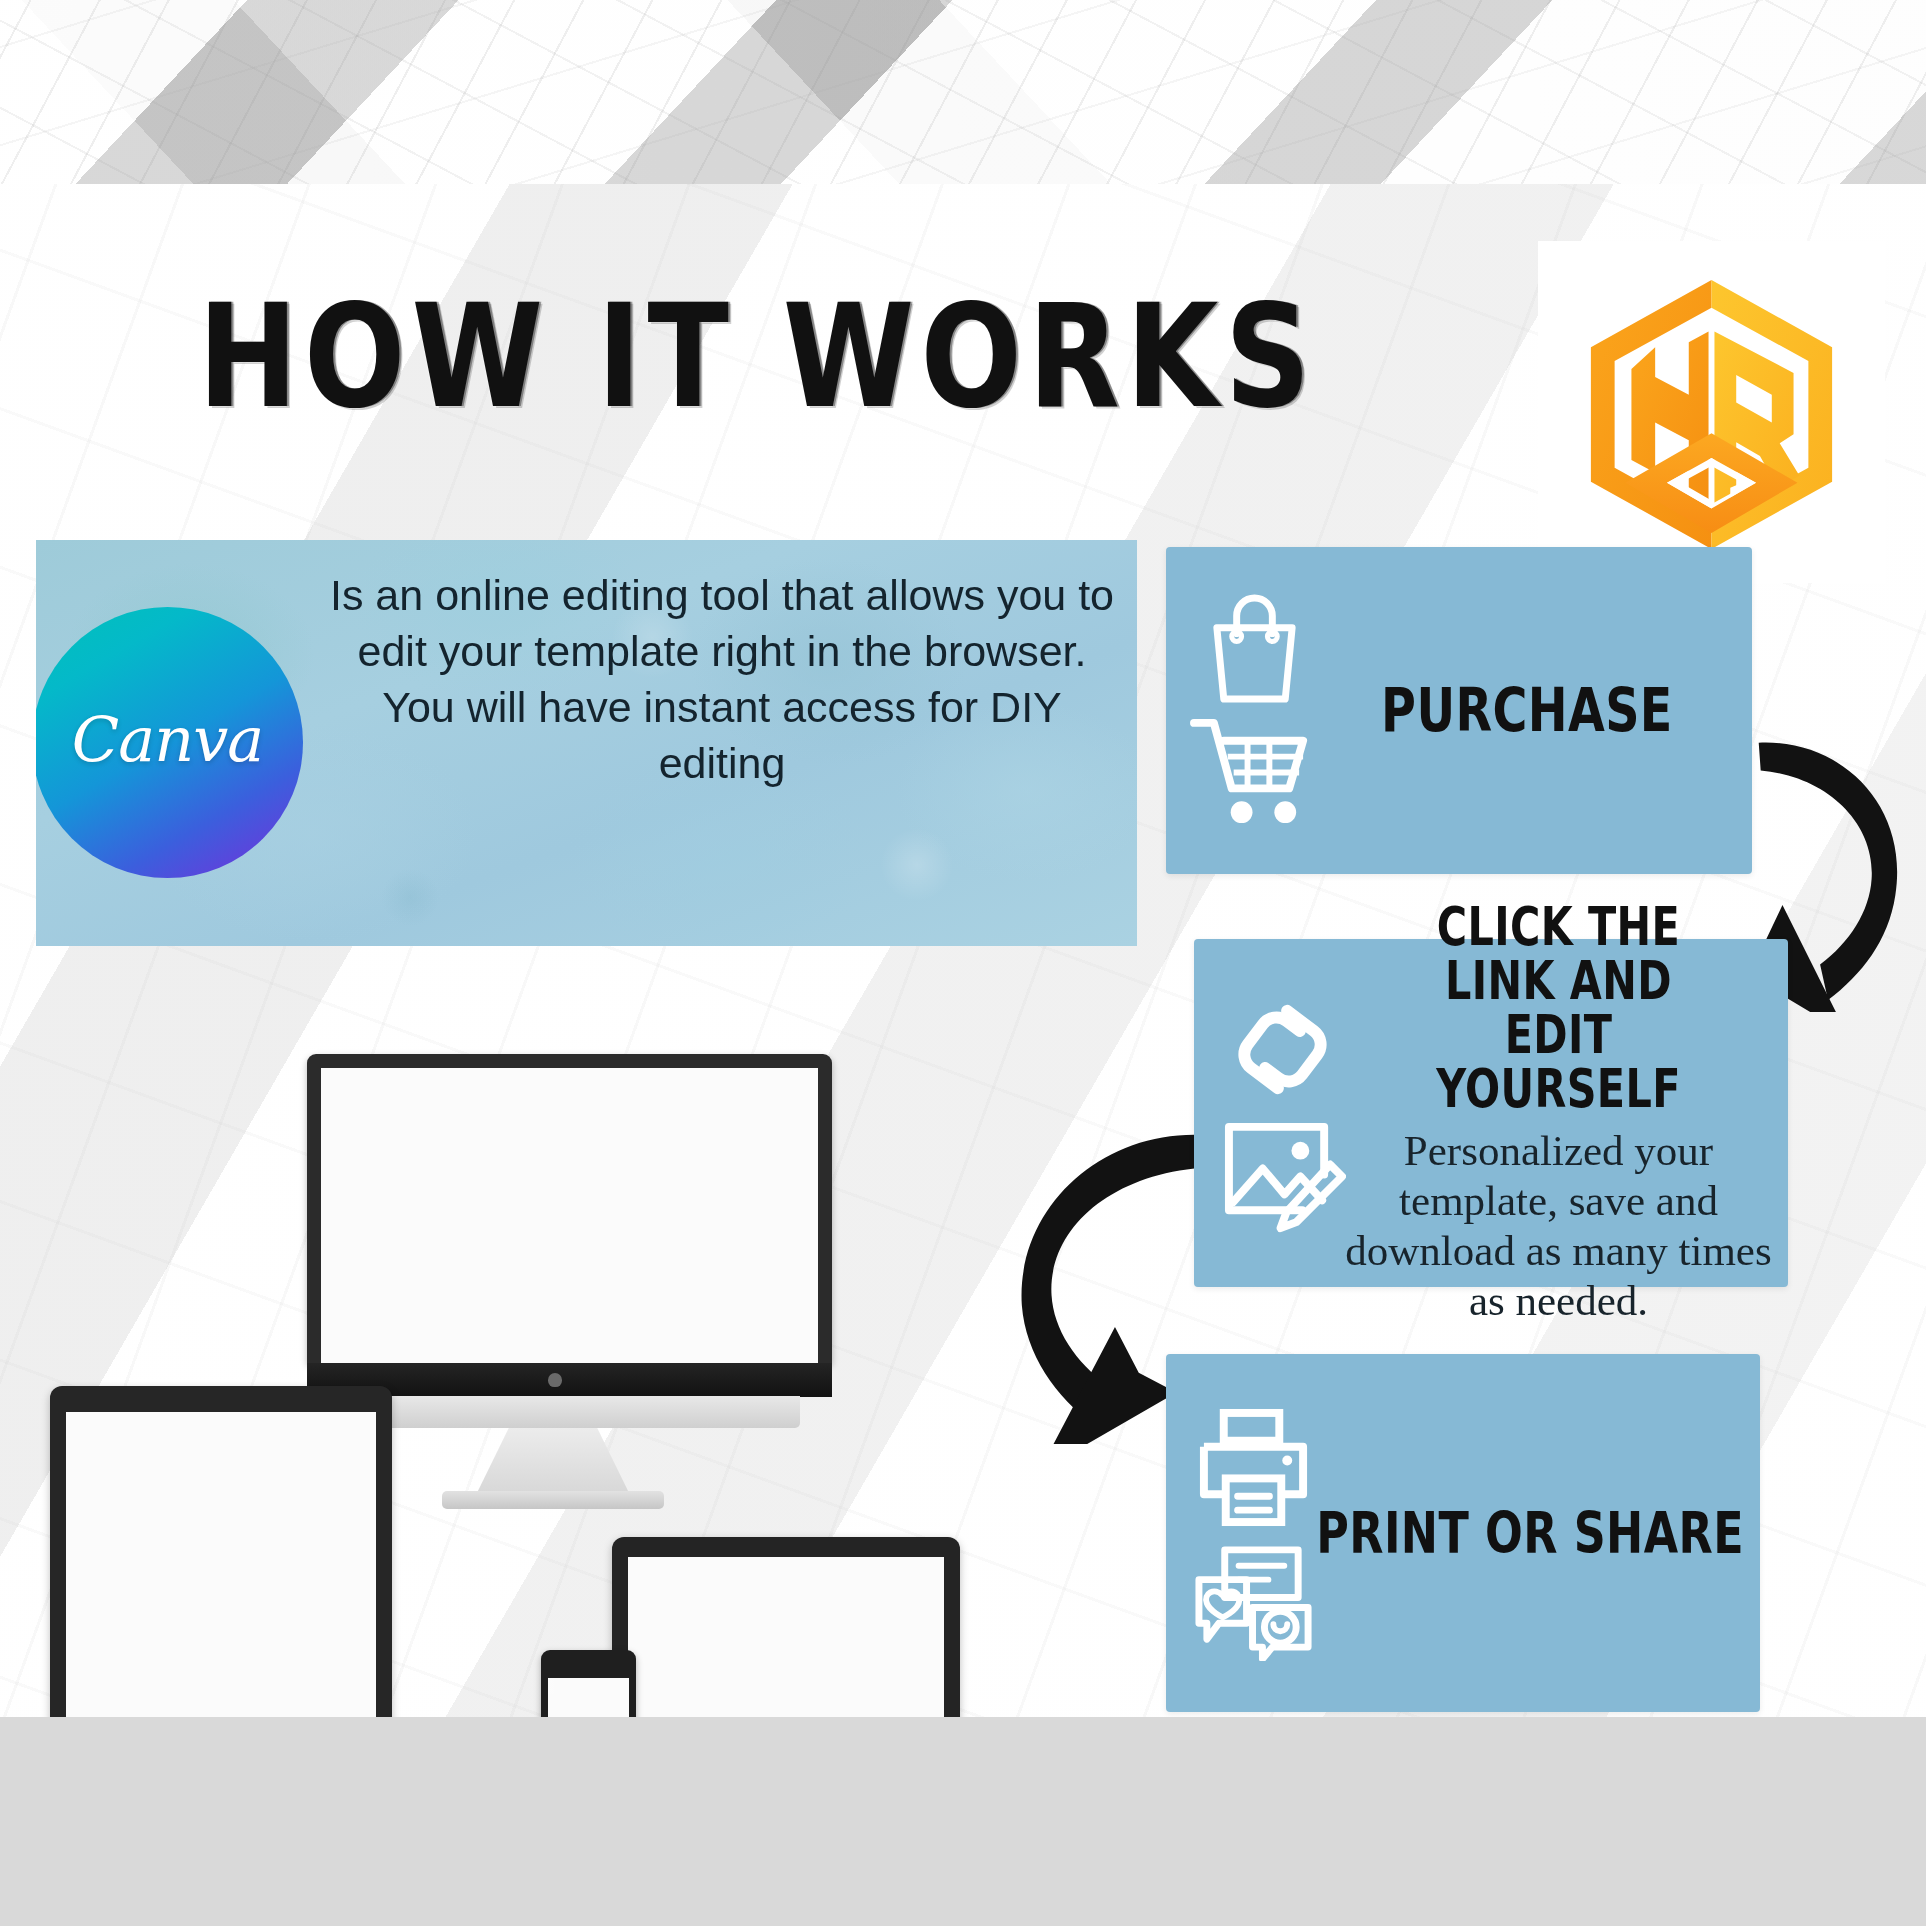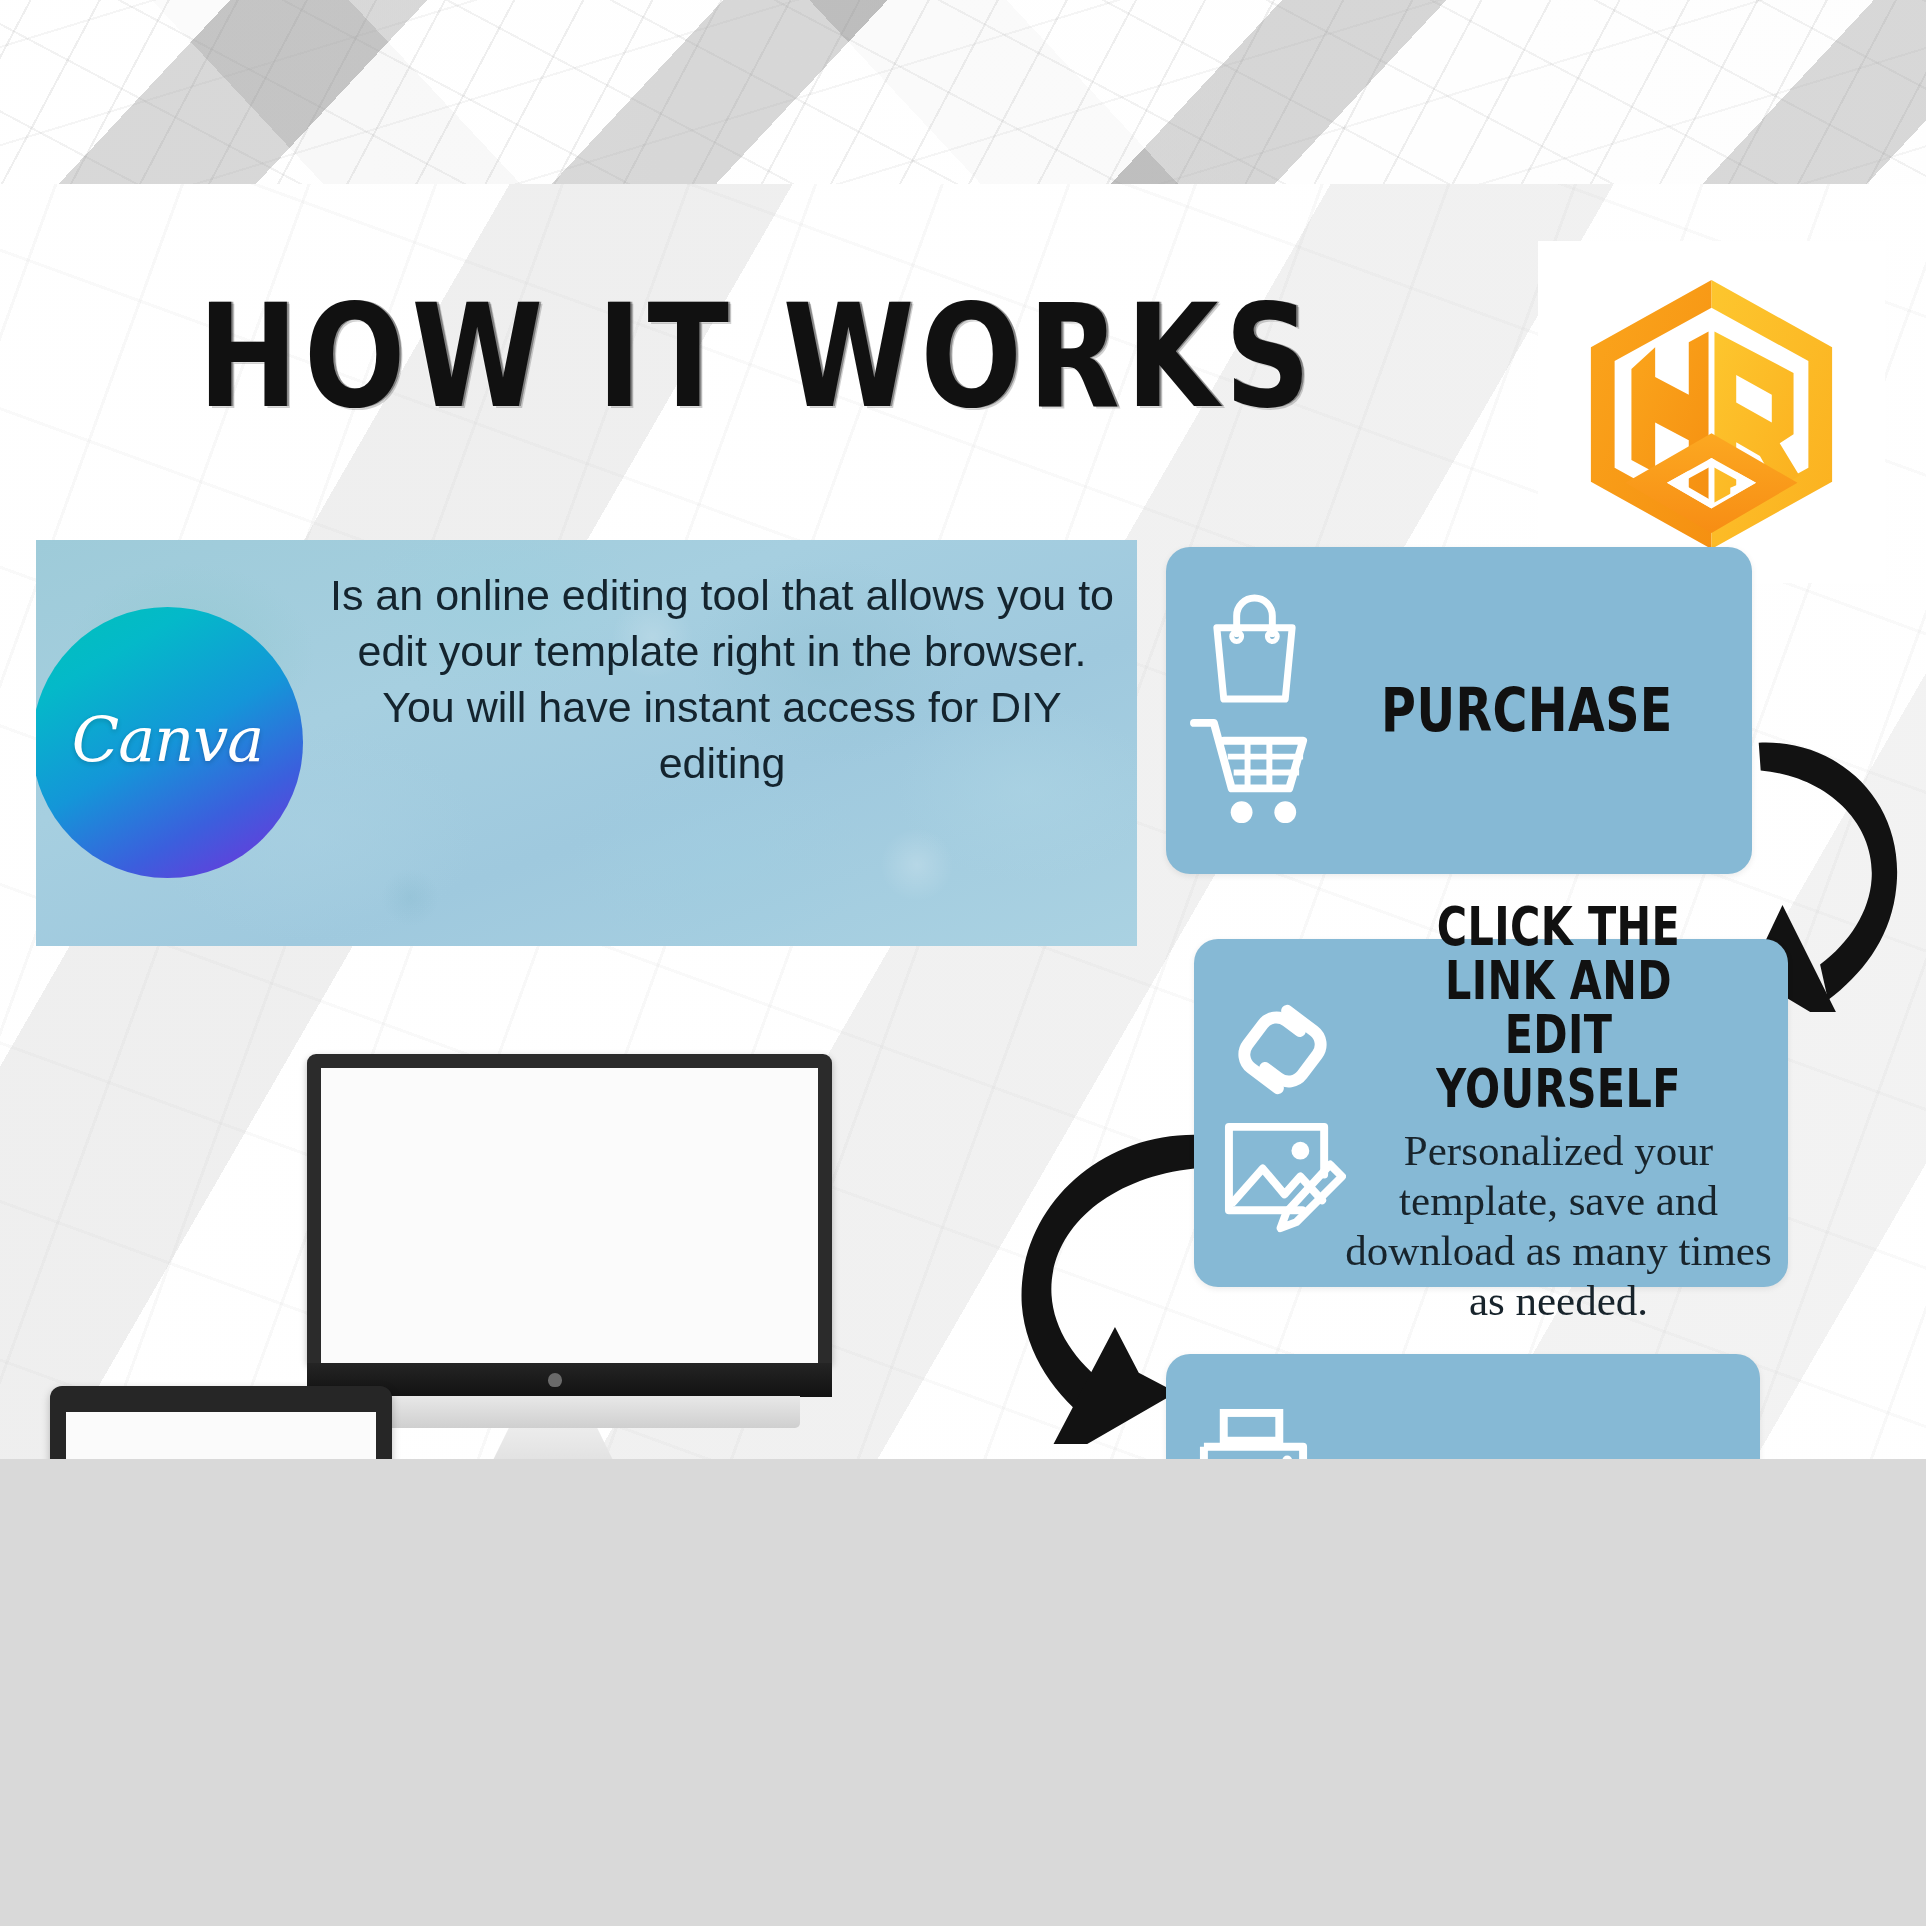--- a/index.html
+++ b/index.html
@@ -3,21 +3,21 @@
 <meta charset="utf-8">
 <style>
   html,body{margin:0;padding:0;}
   body{
     width:1927px;height:1927px;overflow:hidden;
     font-family:"Liberation Serif", serif;
     background:#d9d9d9;
   }
 
   
-  #page{position:relative;width:1927px;height:1459px;overflow:hidden;}
+  #page{position:relative;width:1927px;height:1717px;overflow:hidden;}
 
   
   .bg-outer{
     position:absolute;inset:0;
     background:
       linear-gradient(133deg, rgba(255,255,255,.92) 0 7%, rgba(186,186,186,.55) 7% 13%, rgba(255,255,255,.85) 13% 22%, rgba(170,170,170,.45) 22% 27%, rgba(255,255,255,.9) 27% 39%, rgba(178,178,178,.5) 39% 44%, rgba(255,255,255,.8) 44% 57%, rgba(165,165,165,.4) 57% 62%, rgba(255,255,255,.9) 62% 75%, rgba(180,180,180,.5) 75% 80%, rgba(255,255,255,.85) 80% 100%),
       linear-gradient(47deg, rgba(255,255,255,.85) 0 9%, rgba(175,175,175,.45) 9% 15%, rgba(255,255,255,.9) 15% 26%, rgba(168,168,168,.42) 26% 32%, rgba(255,255,255,.85) 32% 46%, rgba(182,182,182,.48) 46% 52%, rgba(255,255,255,.9) 52% 66%, rgba(172,172,172,.4) 66% 72%, rgba(255,255,255,.86) 72% 100%),
       linear-gradient(90deg, rgba(255,255,255,.6), rgba(222,222,222,.6)),
       #cfcfcf;
   }
@@ -139,21 +139,21 @@
   .ph-btns{position:absolute;left:0;bottom:8px;width:100%;display:flex;justify-content:center;gap:12px;}
   .ph-btns i{display:block;width:5px;height:9px;background:#4f4f4f;border-radius:1px;}
 
   
   .arrow{position:absolute;}
   #arrow-top{left:1725px;top:715px;width:208px;height:297px;}
   #arrow-mid{left:1000px;top:1117px;width:223px;height:327px;}
 
   
   .card{
-    position:absolute;background:#86b9d5;border-radius:24px;
+    position:absolute;background:#86b9d5;border-radius:4px;
     box-shadow:0 2px 6px rgba(0,0,0,.08);
   }
   #card-1{left:1166px;top:547px;width:586px;height:327px;}
   #card-2{left:1166px;top:939px;width:594px;height:348px;margin-left:28px;}
   #card-3{left:1166px;top:1354px;width:594px;height:358px;}
 
   .card-icons{
     position:absolute;left:14px;top:0;width:149px;height:100%;
     display:flex;flex-direction:column;align-items:center;justify-content:center;gap:4px;
   }

